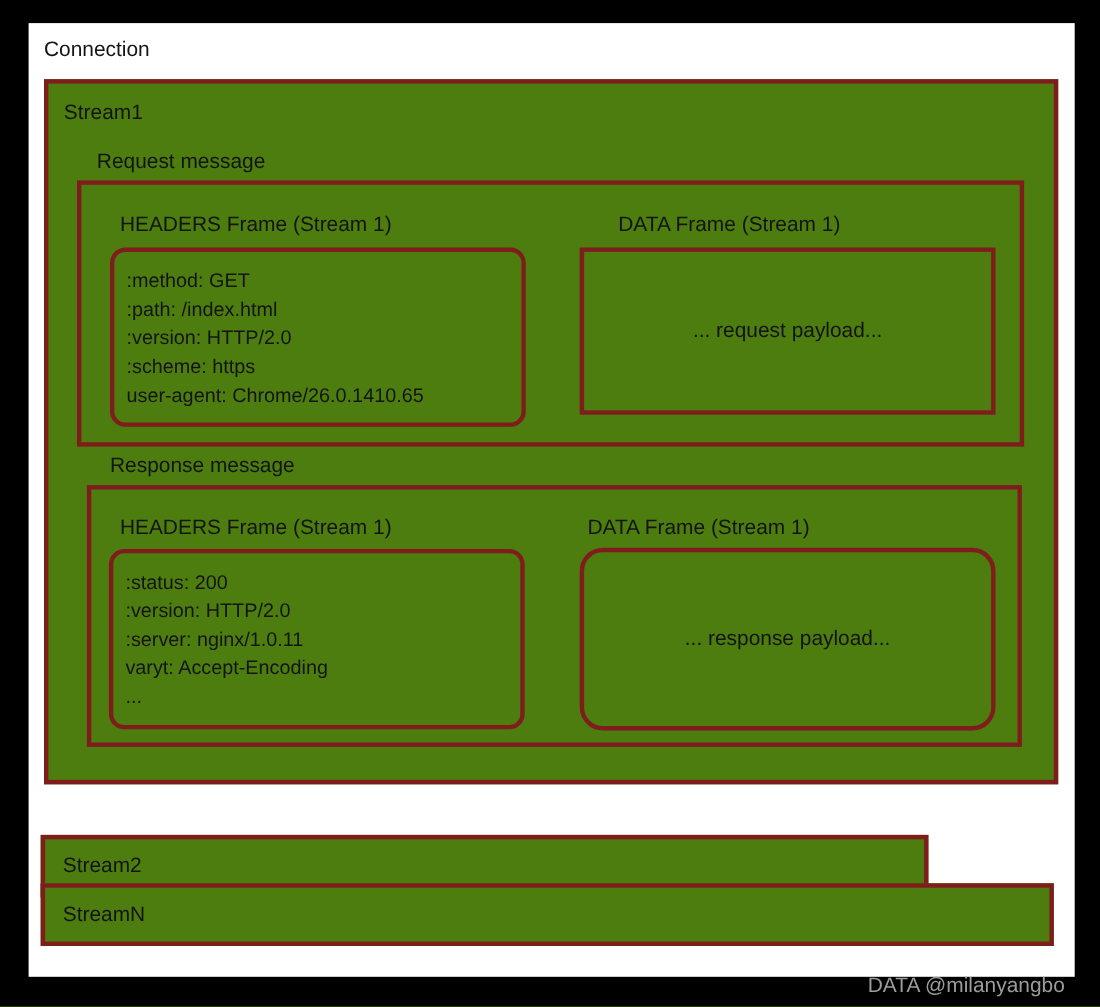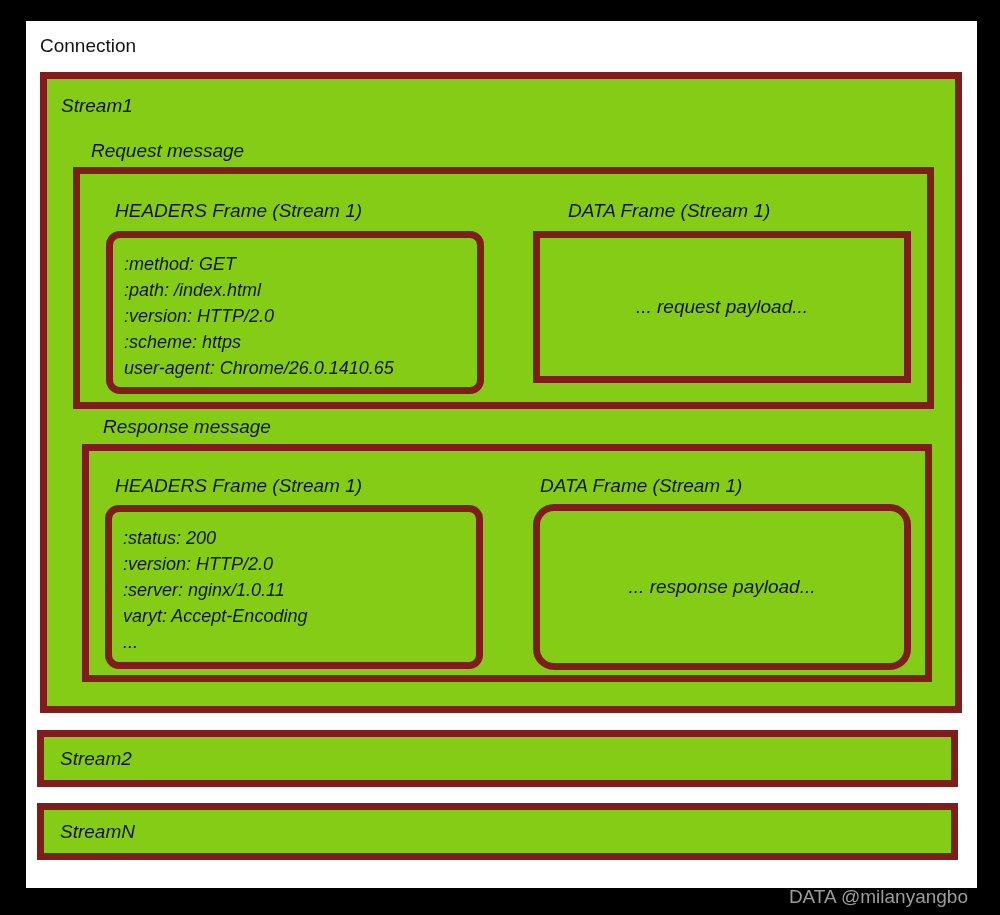--- a/index.html
+++ b/index.html
@@ -19,23 +19,22 @@
     background: #ffffff;
   }
   .lbl {
     position: absolute;
     font-size: 19px;
     white-space: nowrap;
     color: #141414;
   }
   .box {
     position: absolute;
-    border: 7px solid #7f1d1d;
-    background: #84cc16;
-    font-style: italic;
+    border: 4px solid #7f1d1d;
+    background: #4d7c0f;
   }
 
   
   .connection-lbl { left: 14px; top: 14px; }
 
   
   .stream1-box { left: 14px; top: 51px; width: 922px; height: 641px; }
   .stream1-lbl { left: 14px; top: 16px; }
 
   
@@ -62,21 +61,21 @@
     color: #141414;
   }
   .data-inner {
     display: flex;
     align-items: center;
     justify-content: center;
   }
   .payload { font-size: 19px; color: #141414; white-space: nowrap; }
 
   
-  .stream2-box { left: 11px; top: 709px; width: 921px; height: 57px; display: flex; align-items: center; }
+  .stream2-box { left: 11px; top: 738px; width: 807px; height: 57px; display: flex; align-items: center; }
   .streamN-box { left: 11px; top: 782px; width: 921px; height: 57px; display: flex; align-items: center; }
   .stream-row-lbl { position: static; padding-left: 16px; font-size: 19px; }
 
   
   .watermark {
     position: absolute;
     right: 32px;
     top: 886px;
     font-size: 19px;
     color: #9c9c9c;

